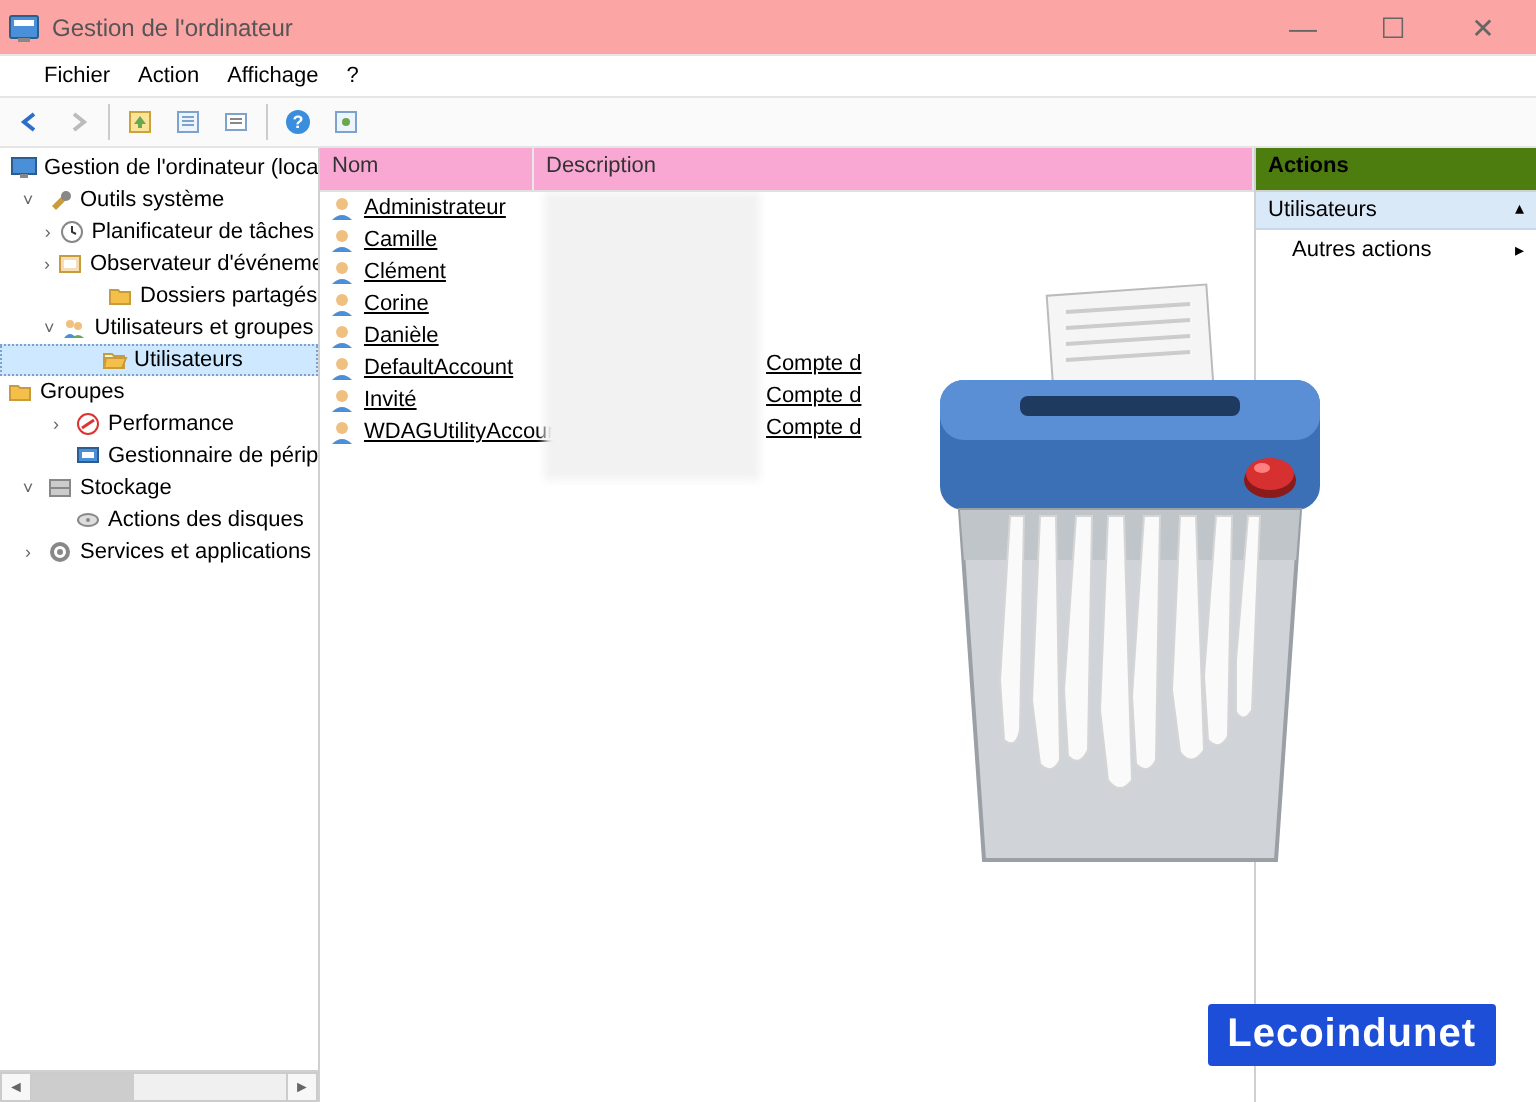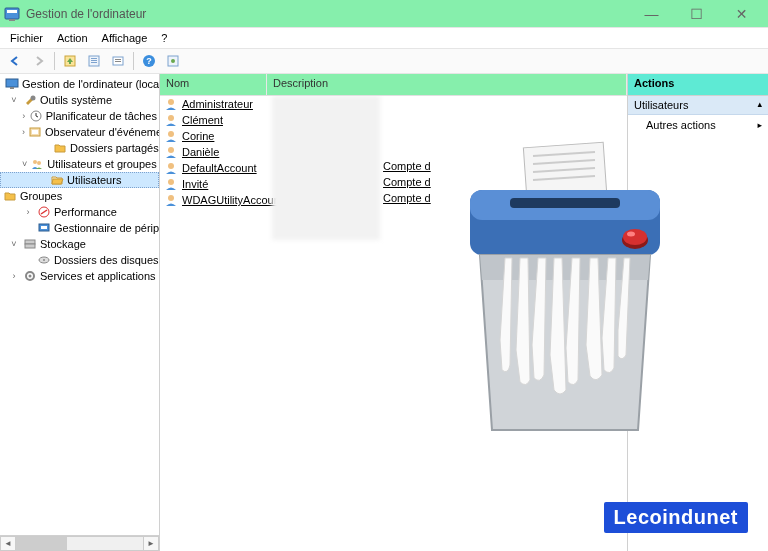--- a/index.html
+++ b/index.html
@@ -1,26 +1,26 @@
 <!DOCTYPE html>
 <html><head>
 <meta charset="utf-8">
 <style>
 * { box-sizing: border-box; margin: 0; padding: 0; }
 body { font-family: "Segoe UI", Tahoma, sans-serif; font-size: 11px; background: #fff; width: 768px; height: 551px; overflow: hidden; position: relative; }
 
 
-.titlebar { height: 28px; background: #86efac; display: flex; align-items: center; padding: 0 4px; border-bottom: 1px solid #e5e5e5; }
+.titlebar { height: 28px; background: #fca5a5; display: flex; align-items: center; padding: 0 4px; border-bottom: 1px solid #e5e5e5; }
 .titlebar .app-icon { width: 16px; height: 16px; margin-right: 6px; }
 .titlebar .title { color: #555; font-size: 12px; flex: 1; }
 .win-controls { display: flex; }
 .win-btn { width: 45px; height: 28px; display: flex; align-items: center; justify-content: center; color: #666; font-size: 14px; }
 
 
-.menubar { height: 20px; display: flex; align-items: center; padding: 0 4px; gap: 2px; }
+.menubar { height: 20px; display: flex; align-items: center; padding: 0 16px; gap: 2px; }
 .menubar span { padding: 2px 6px; cursor: default; }
 
 
 .toolbar { height: 26px; border-top: 1px solid #e5e5e5; border-bottom: 1px solid #e5e5e5; display: flex; align-items: center; padding: 0 4px; gap: 2px; background: #fafafa; }
 .tb-btn { width: 22px; height: 22px; display: flex; align-items: center; justify-content: center; border: 1px solid transparent; }
 .tb-sep { width: 1px; height: 18px; background: #ccc; margin: 0 2px; }
 
 
 .main { display: flex; height: calc(551px - 28px - 20px - 26px); }
 
@@ -33,35 +33,35 @@
 .tree-icon { width: 14px; height: 14px; margin: 0 3px; display: inline-flex; align-items: center; justify-content: center; }
 .tree-label { font-size: 11px; }
 .tree-scroll { height: 16px; border-top: 1px solid #d0d0d0; display: flex; align-items: center; background: #f0f0f0; }
 .tree-scroll .sb-btn { width: 16px; height: 15px; border: 1px solid #ccc; background: #f7f7f7; display: flex; align-items: center; justify-content: center; font-size: 8px; color: #666; }
 .tree-scroll .sb-track { flex: 1; height: 15px; border-top: 1px solid #ccc; border-bottom: 1px solid #ccc; background: #f0f0f0; position: relative; }
 .tree-scroll .sb-thumb { position: absolute; left: 0; width: 40%; height: 100%; background: #cdcdcd; }
 
 
 .list-panel { flex: 1; border-right: 1px solid #d0d0d0; display: flex; flex-direction: column; overflow: hidden; }
 .list-header { display: flex; height: 22px; border-bottom: 1px solid #e0e0e0; }
-.col-h { padding: 3px 6px; font-size: 11px; color: #333; border-right: 1px solid #e8e8e8; background: #86efac; }
+.col-h { padding: 3px 6px; font-size: 11px; color: #333; border-right: 1px solid #e8e8e8; background: #f9a8d4; }
 .col-name { width: 107px; }
 .col-full { width: 112px; }
 .col-desc { flex: 1; }
 .list-body { flex: 1; position: relative; overflow: hidden; }
 .list-row { display: flex; height: 16px; cursor: default; text-decoration: underline; }
 .cell-name { width: 107px; display: flex; align-items: center; padding-left: 4px; }
 .cell-full { width: 112px; padding-left: 4px; }
 .cell-desc { flex: 1; padding-left: 4px; white-space: nowrap; overflow: hidden; text-overflow: ellipsis; }
 .user-icon { width: 14px; height: 14px; margin-right: 4px; }
 .blur-box { position: absolute; left: 112px; top: 0; width: 108px; height: 144px; background: #f2f2f2; filter: blur(2px); }
 
 
 .actions-panel { width: 140px; display: flex; flex-direction: column; }
-.actions-header { height: 22px; border-bottom: 1px solid #d0d0d0; padding: 3px 6px; font-weight: bold; background: #5eead4; }
+.actions-header { height: 22px; border-bottom: 1px solid #d0d0d0; padding: 3px 6px; font-weight: bold; background: #4d7c0f; }
 .actions-group { background: #dae9f7; padding: 3px 6px; font-size: 11px; position: relative; border-bottom: 1px solid #c5d8ec; }
 .actions-group .collapse { position: absolute; right: 6px; top: 3px; font-size: 9px; }
 .actions-item { padding: 4px 2px 4px 18px; position: relative; cursor: default; }
 .actions-item .arrow { position: absolute; right: 6px; top: 5px; font-size: 9px; }
 
 
 .shredder { position: absolute; left: 440px; top: 140px; width: 240px; height: 300px; z-index: 10; }
 
 
 .watermark { position: absolute; right: 20px; bottom: 18px; background: #1d4ed8; color: #fff; font-size: 20px; font-weight: 600; padding: 4px 10px; letter-spacing: .5px; z-index: 20; border-radius: 2px; font-family: "Segoe UI", sans-serif; }
@@ -252,21 +252,21 @@
           </span>
         <span class="tree-label">Stockage</span>
       </div>
       <div class="tree-row" style="padding-left:34px">
         <span class="tree-icon">
             <svg width="14" height="14">
               <ellipse cx="7" cy="7" rx="5" ry="3" fill="#ddd" stroke="#888"></ellipse>
               <circle cx="7" cy="7" r="1" fill="#888"></circle>
             </svg>
           </span>
-        <span class="tree-label">Dossiers des disques</span>
+        <span class="tree-label">Actions des disques</span>
       </div>
       <div class="tree-row" style="padding-left:8px">
         <span class="expander">›</span>
         <span class="tree-icon">
             <svg width="14" height="14">
               <circle cx="7" cy="7" r="4" fill="none" stroke="#888" stroke-width="2"></circle>
               <circle cx="7" cy="7" r="1.5" fill="#888"></circle>
             </svg>
           </span>
         <span class="tree-label">Services et applications</span>
@@ -293,20 +293,33 @@
             <div class="cell-name">
               <span class="user-icon">
                 <svg width="14" height="14">
                   <circle cx="7" cy="5" r="3" fill="#f0c080"></circle>
                   <path d="M2 13 Q7 8 12 13 Z" fill="#4a90d9"></path>
                 </svg>
               </span>
               <span>Administrateur</span>
             </div>
             <div class="cell-full"></div>
+          </div>
+          <div class="list-row">
+            <div class="cell-name">
+              <span class="user-icon">
+                <svg width="14" height="14">
+                  <circle cx="7" cy="5" r="3" fill="#f0c080"></circle>
+                  <path d="M2 13 Q7 8 12 13 Z" fill="#4a90d9"></path>
+                </svg>
+              </span>
+              <span>Camille</span>
+            </div>
+            <div class="cell-full"></div>
+            <div class="cell-desc"></div>
           </div>
           <div class="list-row">
             <div class="cell-name">
               <span class="user-icon">
                 <svg width="14" height="14">
                   <circle cx="7" cy="5" r="3" fill="#f0c080"></circle>
                   <path d="M2 13 Q7 8 12 13 Z" fill="#4a90d9"></path>
                 </svg>
               </span>
               <span>Clément</span>

